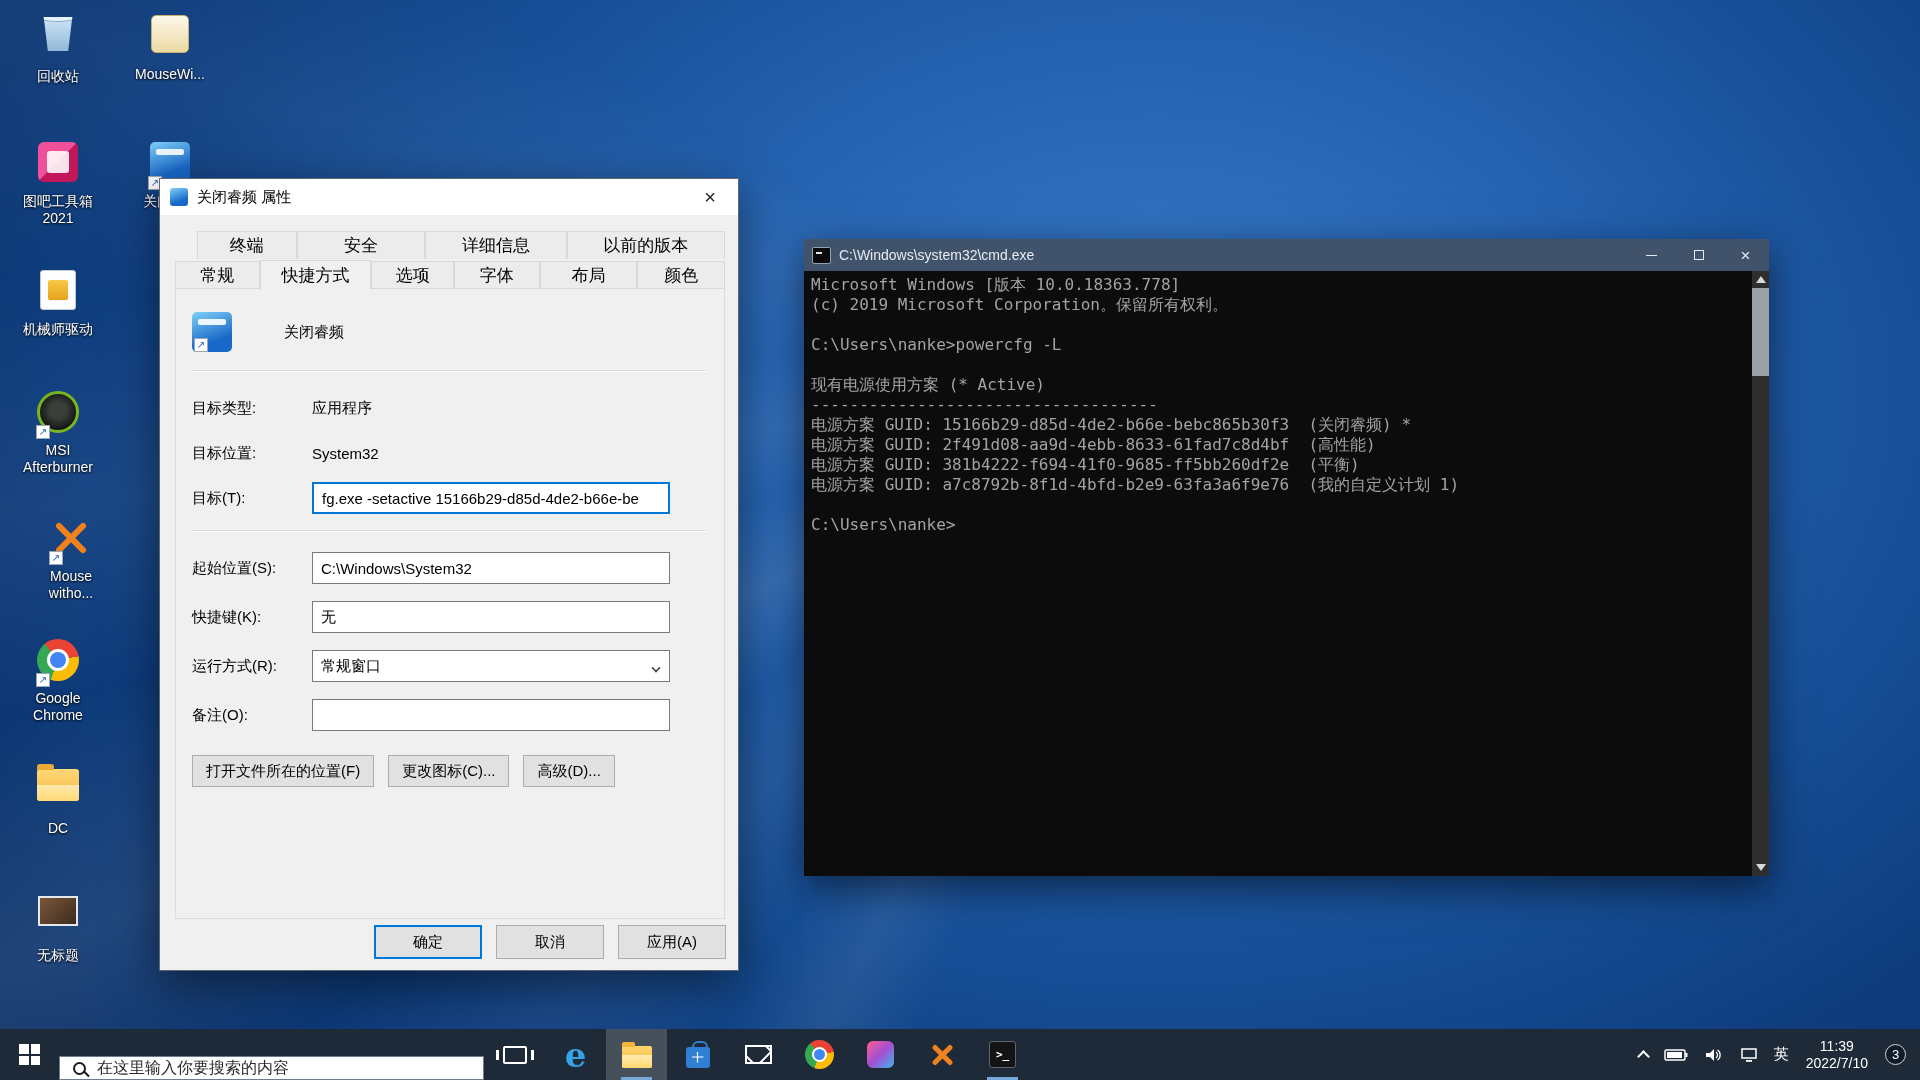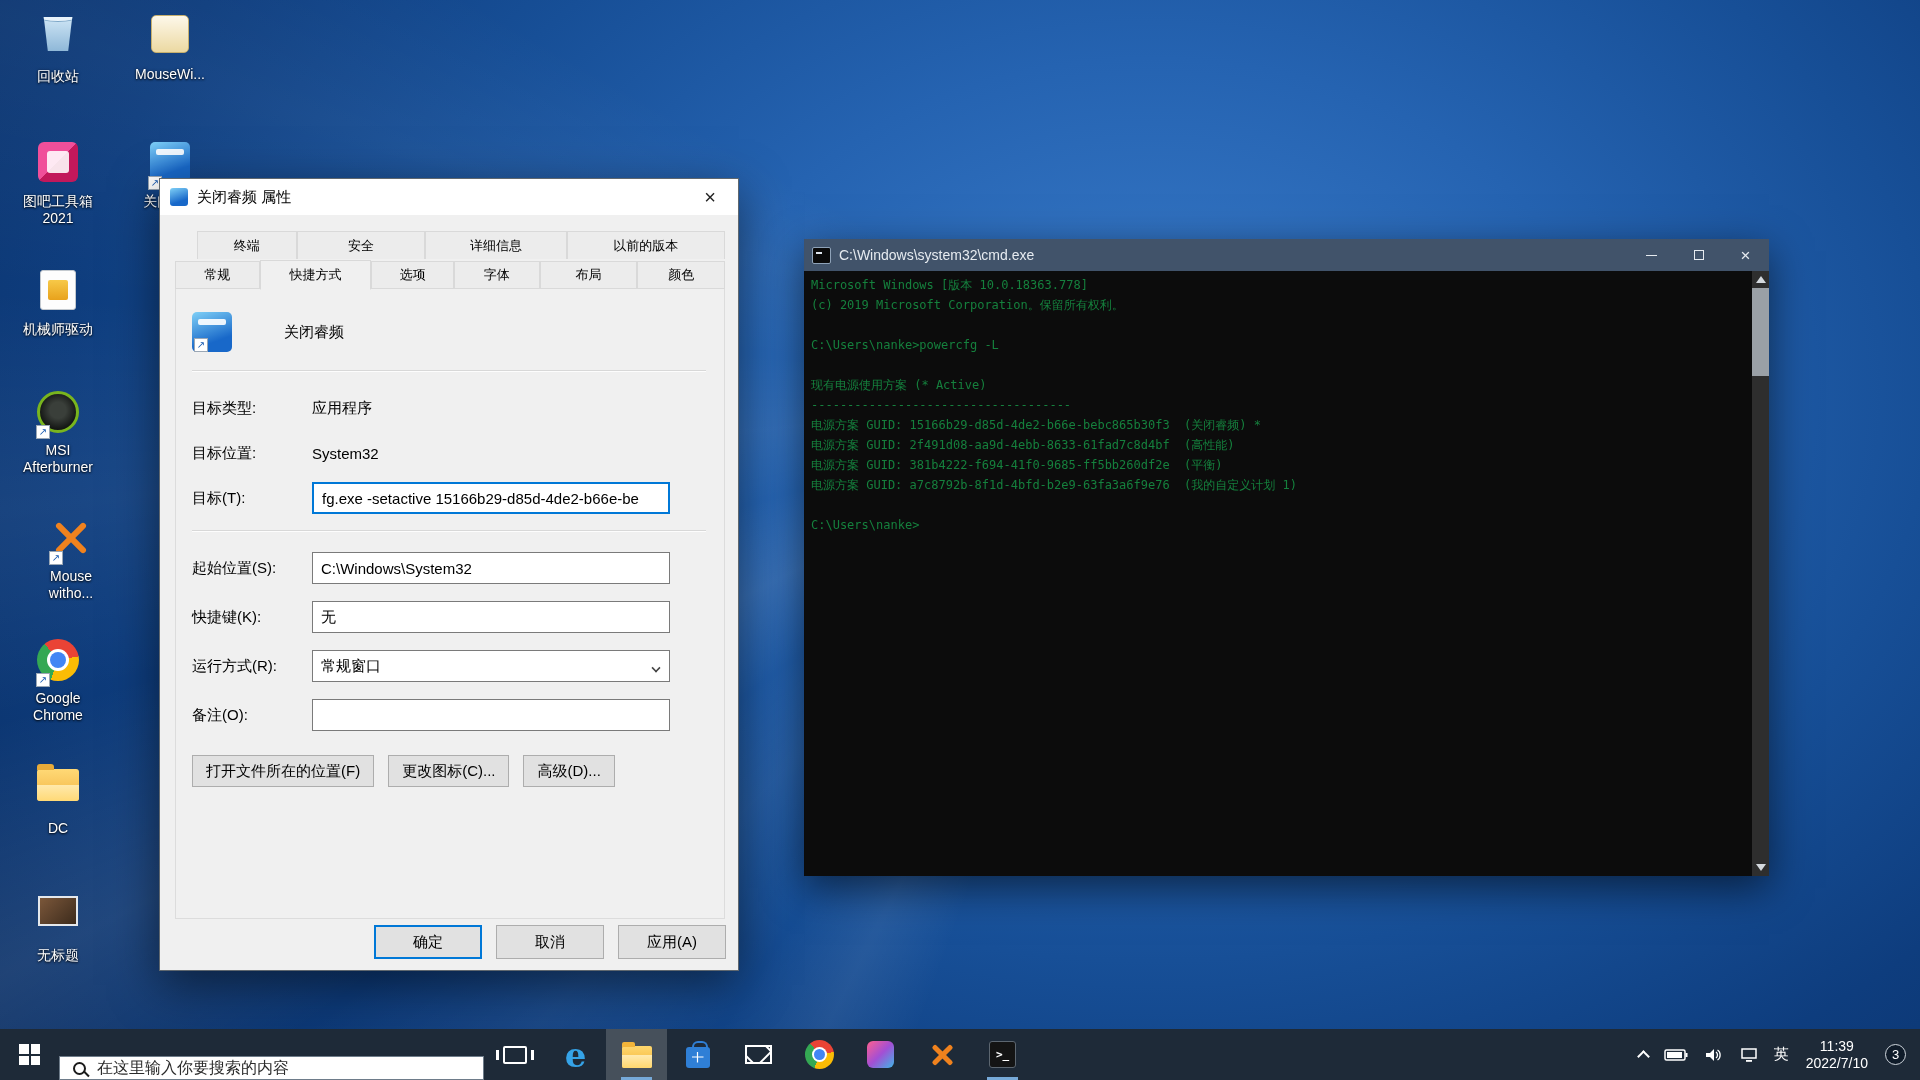--- a/index.html
+++ b/index.html
@@ -64,21 +64,21 @@
     background:#f0f0f0; border:1px solid #5f676e; box-shadow:0 14px 44px rgba(0,0,0,.5); }
   .dlg-titlebar { height:36px; background:#fff; display:flex; align-items:center; padding-left:10px; }
   .dlg-appicon { width:18px; height:18px; border-radius:3px;
     background:linear-gradient(160deg,#7fd0f7,#1868c9 70%); }
   .dlg-title { font-size:15px; color:#000; margin-left:9px; }
   .dlg-close { margin-left:auto; width:56px; height:36px; display:flex; align-items:center;
     justify-content:center; font-size:20px; color:#222; cursor:pointer; }
 
   .tabs-back { display:flex; margin:16px 13px 0 37px; }
   .tabs-front { display:flex; margin:0 13px 0 15px; position:relative; z-index:2; }
-  .tab { height:29px; display:flex; align-items:center; justify-content:center; font-size:13px;
+  .tab { height:29px; display:flex; align-items:center; justify-content:center; font-size:17px;
     color:#000; background:#ececec; border:1px solid #d9d9d9; cursor:pointer; }
   .tabs-back .tab { height:28px; border-bottom:none; }
   .tabs-front .tab { margin-top:2px; height:28px; }
   .tabs-front .tab.active { margin-top:0; height:30px; background:#f0f0f0; border-bottom:1px solid #f0f0f0;
     position:relative; top:1px; z-index:3; }
 
   .dlg-panel { position:absolute; left:15px; right:13px; top:108px; height:632px;
     border:1px solid #dcdcdc; background:#f0f0f0; padding:22px 18px 0 16px; }
   .sc-head { display:flex; align-items:center; height:44px; }
   .sc-ic { width:40px; height:40px; position:relative; flex:0 0 aupx; }
@@ -109,22 +109,22 @@
   .cmd-appicon { width:19px; height:17px; margin:0 8px; background:#0a0a0a; border:1px solid #8ea2b8;
     border-radius:2px; position:relative; }
   .cmd-appicon::after { content:""; position:absolute; left:3px; top:4px; width:6px; height:2px; background:#dfe6ee; }
   .cmd-title { font-size:14px; }
   .cmd-buttons { margin-left:auto; display:flex; height:32px; }
   .cmd-btn { width:47px; height:32px; display:flex; align-items:center; justify-content:center; cursor:pointer; }
   .glyph-min { width:11px; height:1px; background:#e6ebf0; display:block; }
   .glyph-max { width:10px; height:10px; border:1px solid #e6ebf0; display:block; }
   .glyph-close { font-size:17px; line-height:17px; color:#e6ebf0; }
   .cmd-body { position:relative; height:605px; background:#0c0c0c; padding:4px 20px 0 7px; overflow:hidden; }
-  .cmd-line { font-family:"DejaVu Sans Mono","Liberation Mono",monospace; font-size:12px; line-height:20px;
-    color:#15803d; white-space:pre; min-height:20px; }
+  .cmd-line { font-family:"DejaVu Sans Mono","Liberation Mono",monospace; font-size:16px; line-height:20px;
+    color:#a3a3a3; white-space:pre; min-height:20px; }
   .cmd-scroll { position:absolute; right:0; top:0; bottom:0; width:17px; background:#2e2e2e; }
   .sb-arrow { position:absolute; left:0; width:17px; height:17px; display:flex; align-items:center; justify-content:center; }
   .sb-arrow.up { top:0; }
   .sb-arrow.down { bottom:0; }
   .sb-arrow .tri-up { width:0; height:0; border-left:5px solid transparent; border-right:5px solid transparent; border-bottom:7px solid #d4d9de; }
   .sb-arrow .tri-down { width:0; height:0; border-left:5px solid transparent; border-right:5px solid transparent; border-top:7px solid #d4d9de; }
   .sb-thumb { position:absolute; left:0; top:17px; width:17px; height:88px; background:#9aa0a6; }
 
   
   .taskbar { position:absolute; left:0; bottom:0; width:1920px; height:51px; background:#1e2a38;

